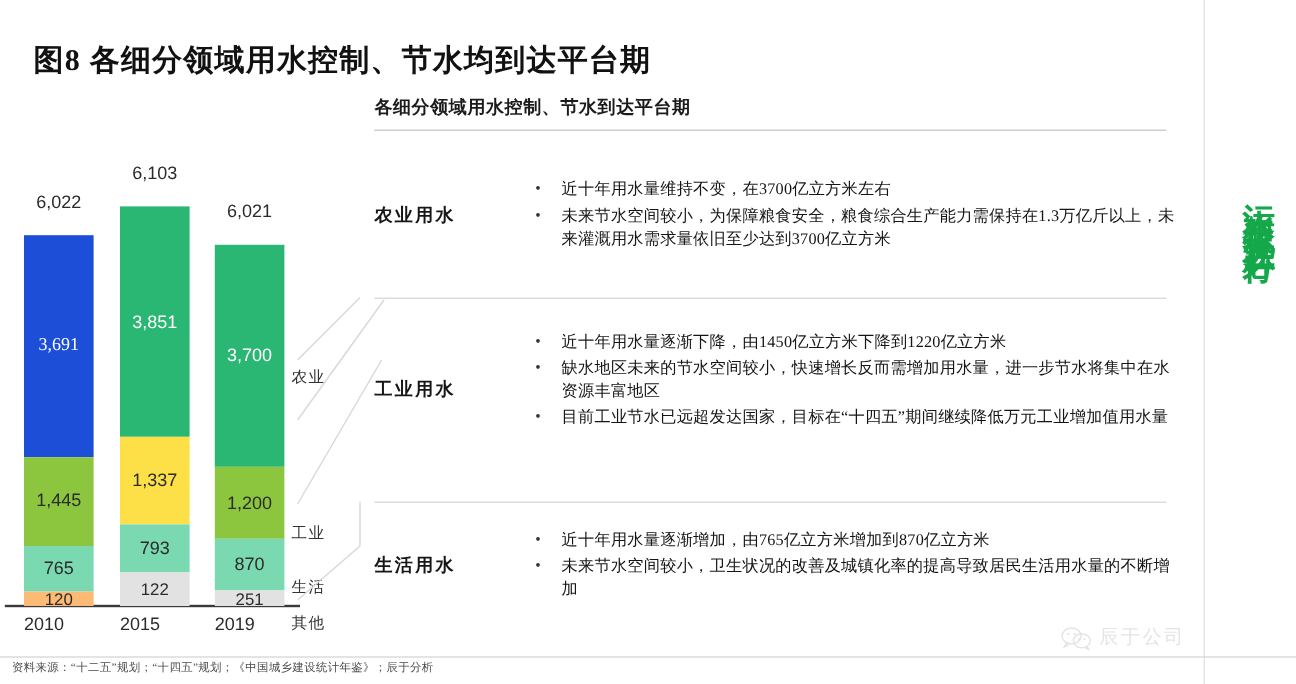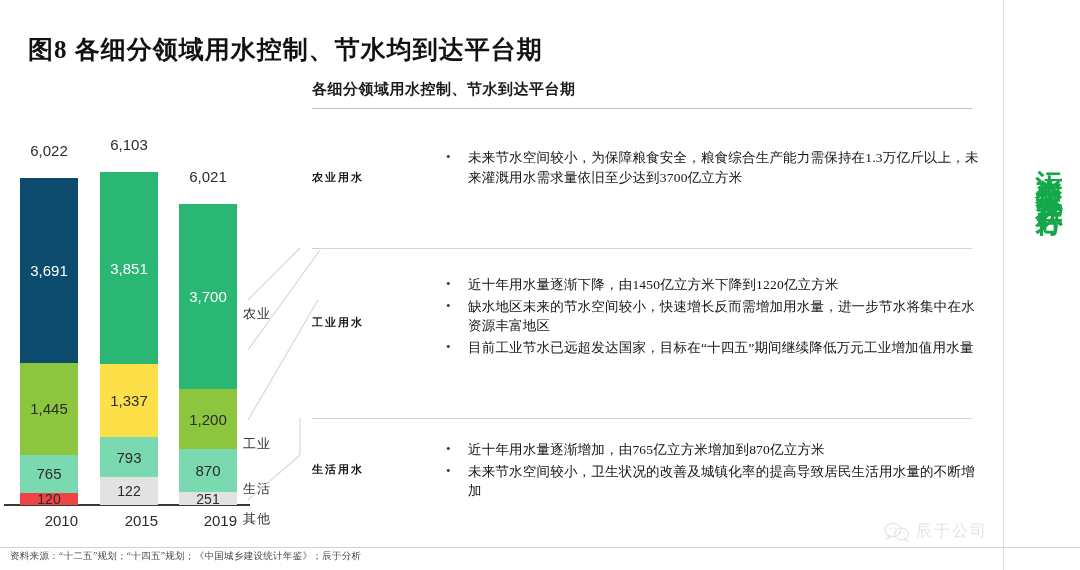--- a/index.html
+++ b/index.html
@@ -43,21 +43,21 @@
   .seg{
     width:58px;display:flex;align-items:center;justify-content:center;
     font-family:"Liberation Sans","DejaVu Sans",sans-serif;
     font-size:15px;box-sizing:border-box;overflow:visible;
   }
   .seg.agri{color:#ffffff;}
   .seg.ind{color:#2b2b2b;}
   .seg.life{color:#2b2b2b;}
   .seg.other{color:#2b2b2b;font-size:14px;}
   .bar-xlabel{
-    position:absolute;top:100%;left:0;width:58px;text-align:right;
+    position:absolute;top:100%;left:0;width:58px;text-align:left;
     font-family:"Liberation Sans","DejaVu Sans",sans-serif;
     font-size:15px;color:#2b2b2b;padding-top:7px;
   }
   #baseline{
     position:absolute;left:4px;bottom:44px;width:246px;height:0;
     border-top:2px solid #3a3a3a;
   }
   .cat-label{
     position:absolute;left:243px;
     font-size:13px;color:#333;letter-spacing:1px;white-space:nowrap;
@@ -74,21 +74,21 @@
   #right-head-rule{
     margin-top:9px;width:660px;height:0;border-top:1.4px solid #bfc2c4;
   }
   .row{position:absolute;left:312px;width:672px;}
   .row-rule{
     position:absolute;left:312px;width:660px;height:0;
     border-top:1.2px solid #d2d5d7;
   }
   .row-label{
     position:absolute;left:0;width:120px;text-align:left;
-    font-size:11px;font-weight:bold;letter-spacing:2px;color:#161616;
+    font-size:15px;font-weight:bold;letter-spacing:2px;color:#161616;
   }
   .bullets{position:absolute;left:128px;width:540px;}
   .bullet{
     position:relative;padding-left:28px;
     font-size:13.5px;line-height:19.5px;color:#141414;
     margin-bottom:2px;letter-spacing:.2px;
   }
   .bullet:before{
     content:"•";position:absolute;left:6px;top:-1px;
     font-size:13px;color:#333;
@@ -131,24 +131,24 @@
 <div class="page">
 
   <div id="title">图8 各细分领域用水控制、节水均到达平台期</div>
 
 
   <div id="chart">
     <div id="baseline"></div>
     <div id="bars">
         <div class="bar-group" style="left: 20px;">
           <div class="bar-total">6,022</div>
-          <div class="seg agri" style="height: 184.459px; background: #0c4a6e;">3,691</div>
-          <div class="seg ind" style="height: 92px; background: rgb(140, 198, 63);">1,445</div>
+          <div class="seg agri" style="height: 184.459px; background: #1d4ed8; font-family: Liberation Serif, serif;">3,691</div>
+          <div class="seg ind" style="height: 74px; background: rgb(140, 198, 63);">1,445</div>
           <div class="seg life" style="height: 38.2312px; background: rgb(123, 217, 177);">765</div>
-          <div class="seg other" style="height: 12px; background: #ef4444;">120</div>
+          <div class="seg other" style="height: 12px; background: #fdba74;">120</div>
           <div class="bar-xlabel">2010</div>
         </div>
         <div class="bar-group" style="left: 100px;">
           <div class="bar-total">6,103</div>
           <div class="seg agri" style="height: 192.455px; background: rgb(42, 182, 115);">3,851</div>
           <div class="seg ind" style="height: 73px; background: #fde047;">1,337</div>
           <div class="seg life" style="height: 39.6305px; background: rgb(123, 217, 177);">793</div>
           <div class="seg other" style="height: 28px; background: rgb(226, 226, 226);">122</div>
           <div class="bar-xlabel">2015</div>
         </div>
@@ -178,20 +178,21 @@
   </svg>
 
   <div id="right-col">
     <div id="right-head">各细分领域用水控制、节水到达平台期</div>
     <div id="right-head-rule"></div>
   </div>
   <div id="sections">
       <div class="row" style="top: 148px;">
         <div class="row-label" style="top: 22px; position: absolute;">农业用水</div>
         <div class="bullets">
+          <div class="bullet">近十年用水量维持不变，在3700亿立方米左右</div>
           <div class="bullet">未来节水空间较小，为保障粮食安全，粮食综合生产能力需保持在1.3万亿斤以上，未来灌溉用水需求量依旧至少达到3700亿立方米</div>
         </div>
       </div>
       <div class="row" style="top: 275px;">
         <div class="row-label" style="top: 40px; position: absolute;">工业用水</div>
         <div class="bullets">
           <div class="bullet">近十年用水量逐渐下降，由1450亿立方米下降到1220亿立方米</div>
           <div class="bullet">缺水地区未来的节水空间较小，快速增长反而需增加用水量，进一步节水将集中在水资源丰富地区</div>
           <div class="bullet">目前工业节水已远超发达国家，目标在“十四五”期间继续降低万元工业增加值用水量</div>
         </div>

